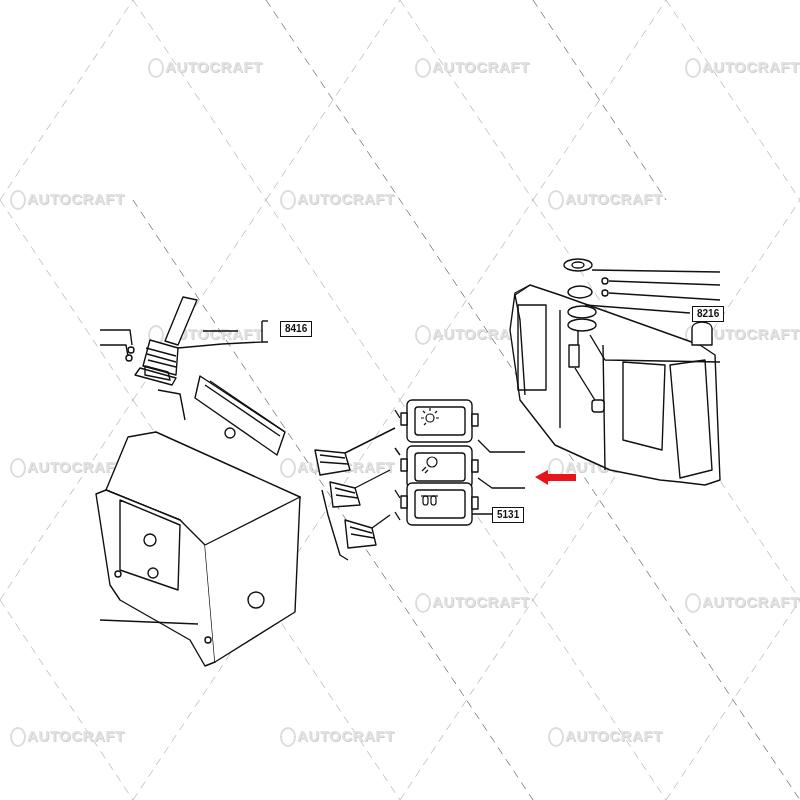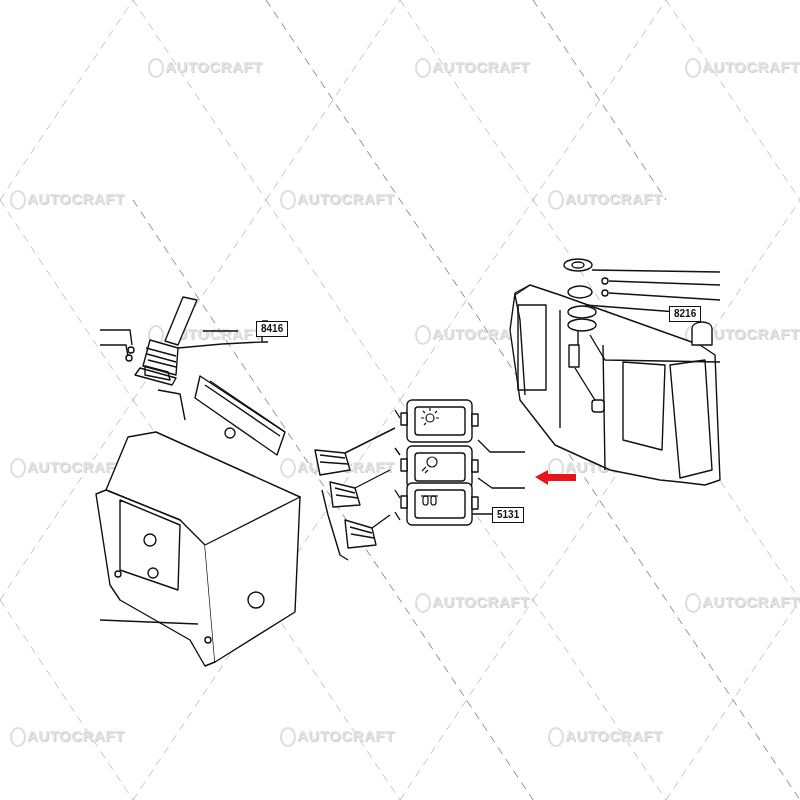--- a/index.html
+++ b/index.html
@@ -151,16 +151,16 @@
         <path d="M692,328 a10,6 0 0,1 20,0 L712,345 L692,345 Z"></path>
         <path d="M592,270 L720,272 M609,281 L720,285 M609,293 L720,300 M585,305 L690,313 M590,335 L605,360 L720,362" fill="none"></path>
       </g>
     </g>
 
     <g>
       <path d="M535,477 L548,470 L548,474 L576,474 L576,481 L548,481 L548,485 Z" fill="#e8141b"></path>
     </g>
   </svg>
 
-  <div class="ref" style="left:256px;top:321px">8416</div>
-  <div class="ref" style="left:669px;top:306px">8216</div>
+  <div class="ref" style="left:280px;top:321px">8416</div>
+  <div class="ref" style="left:692px;top:306px">8216</div>
   <div class="ref" style="left:492px;top:507px">5131</div>
 </div>
 
 </body></html>

